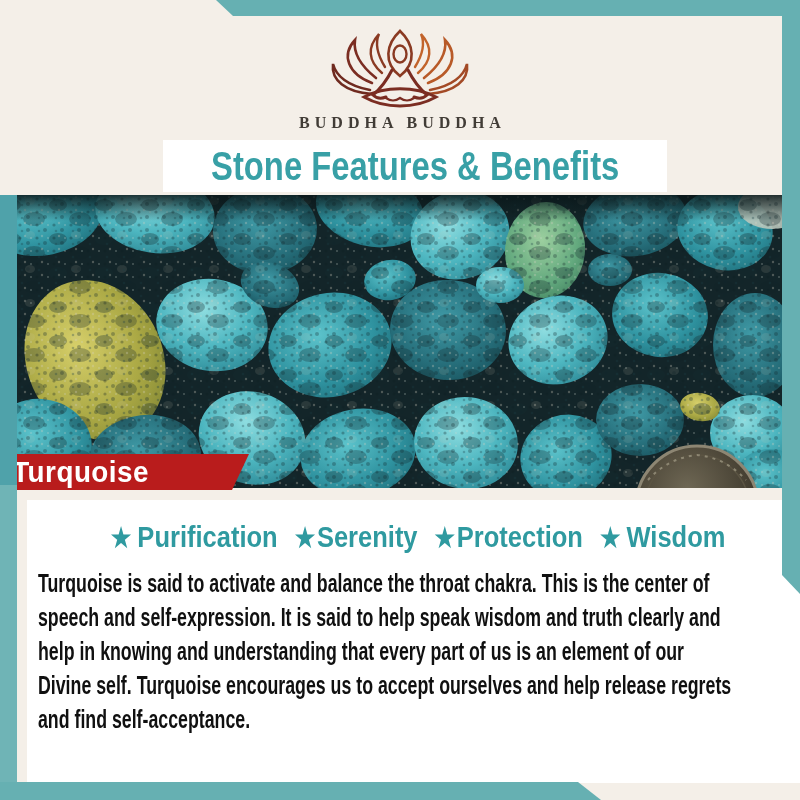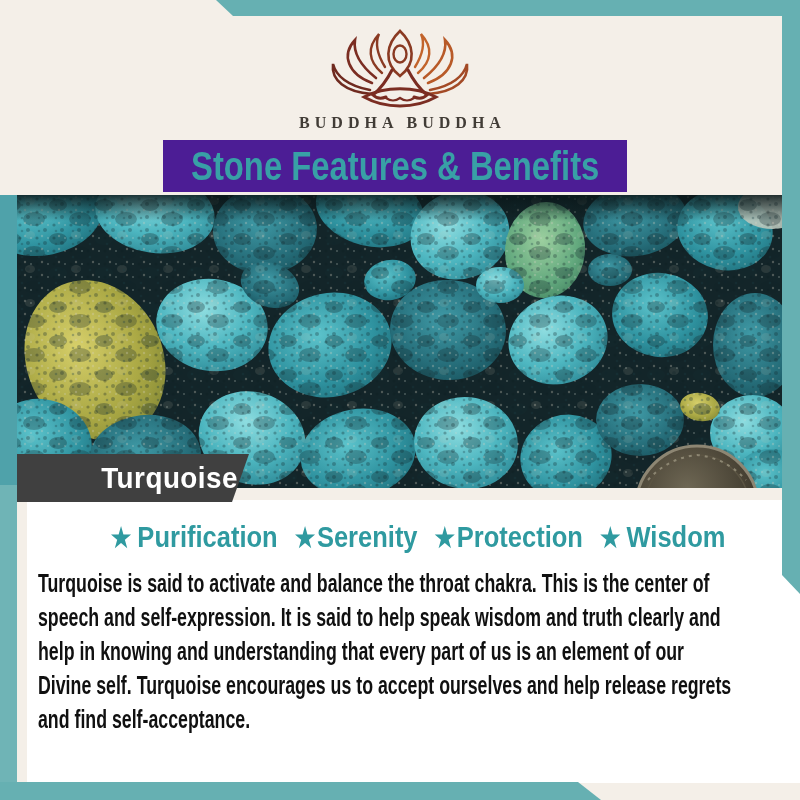--- a/index.html
+++ b/index.html
@@ -34,40 +34,40 @@
   
   .logo{ position:absolute; left:330px; top:28px; }
   .brand-name{
     position:absolute; left:0; top:114px; width:800px;
     text-align:center;
     font-family:"Liberation Serif", serif;
     font-size:16px; font-weight:600; letter-spacing:5px;
     text-indent:5px; color:#413c36;
   }
   .title-band{
-    position:absolute; left:163px; top:140px; width:464px; height:52px;
-    background:#4c1d95;
+    position:absolute; left:163px; top:140px; width:504px; height:52px;
+    background:#ffffff;
     display:flex; align-items:center; justify-content:center;
   }
   .page-title{
     margin:0; font-size:41px; font-weight:700; color:#38a0a6;
     white-space:nowrap; transform:scaleX(0.80); transform-origin:50% 50%;
     letter-spacing:0;
   }
   
   .photo{
     position:absolute; left:0; top:195px; width:782px; height:293px;
     background:#132529;
   }
   
   .stone-banner{
-    position:absolute; left:17px; top:454px; width:232px; height:48px;
-    background:#404040; z-index:8;
+    position:absolute; left:17px; top:454px; width:232px; height:36px;
+    background:#b91c1c; z-index:8;
     clip-path:polygon(0 0,100% 0,calc(100% - 17px) 100%,0 100%);
-    display:flex; align-items:center; justify-content:flex-end;
+    display:flex; align-items:center; justify-content:flex-start;
   }
   .stone-name{
     color:#ffffff; font-size:29px; font-weight:700; letter-spacing:0.5px;
     transform:scaleX(0.96) translateX(-8px); white-space:nowrap;
   }
   
   .content-panel{
     position:absolute; left:27px; top:500px; width:773px; height:283px;
     background:#ffffff; z-index:5;
   }

